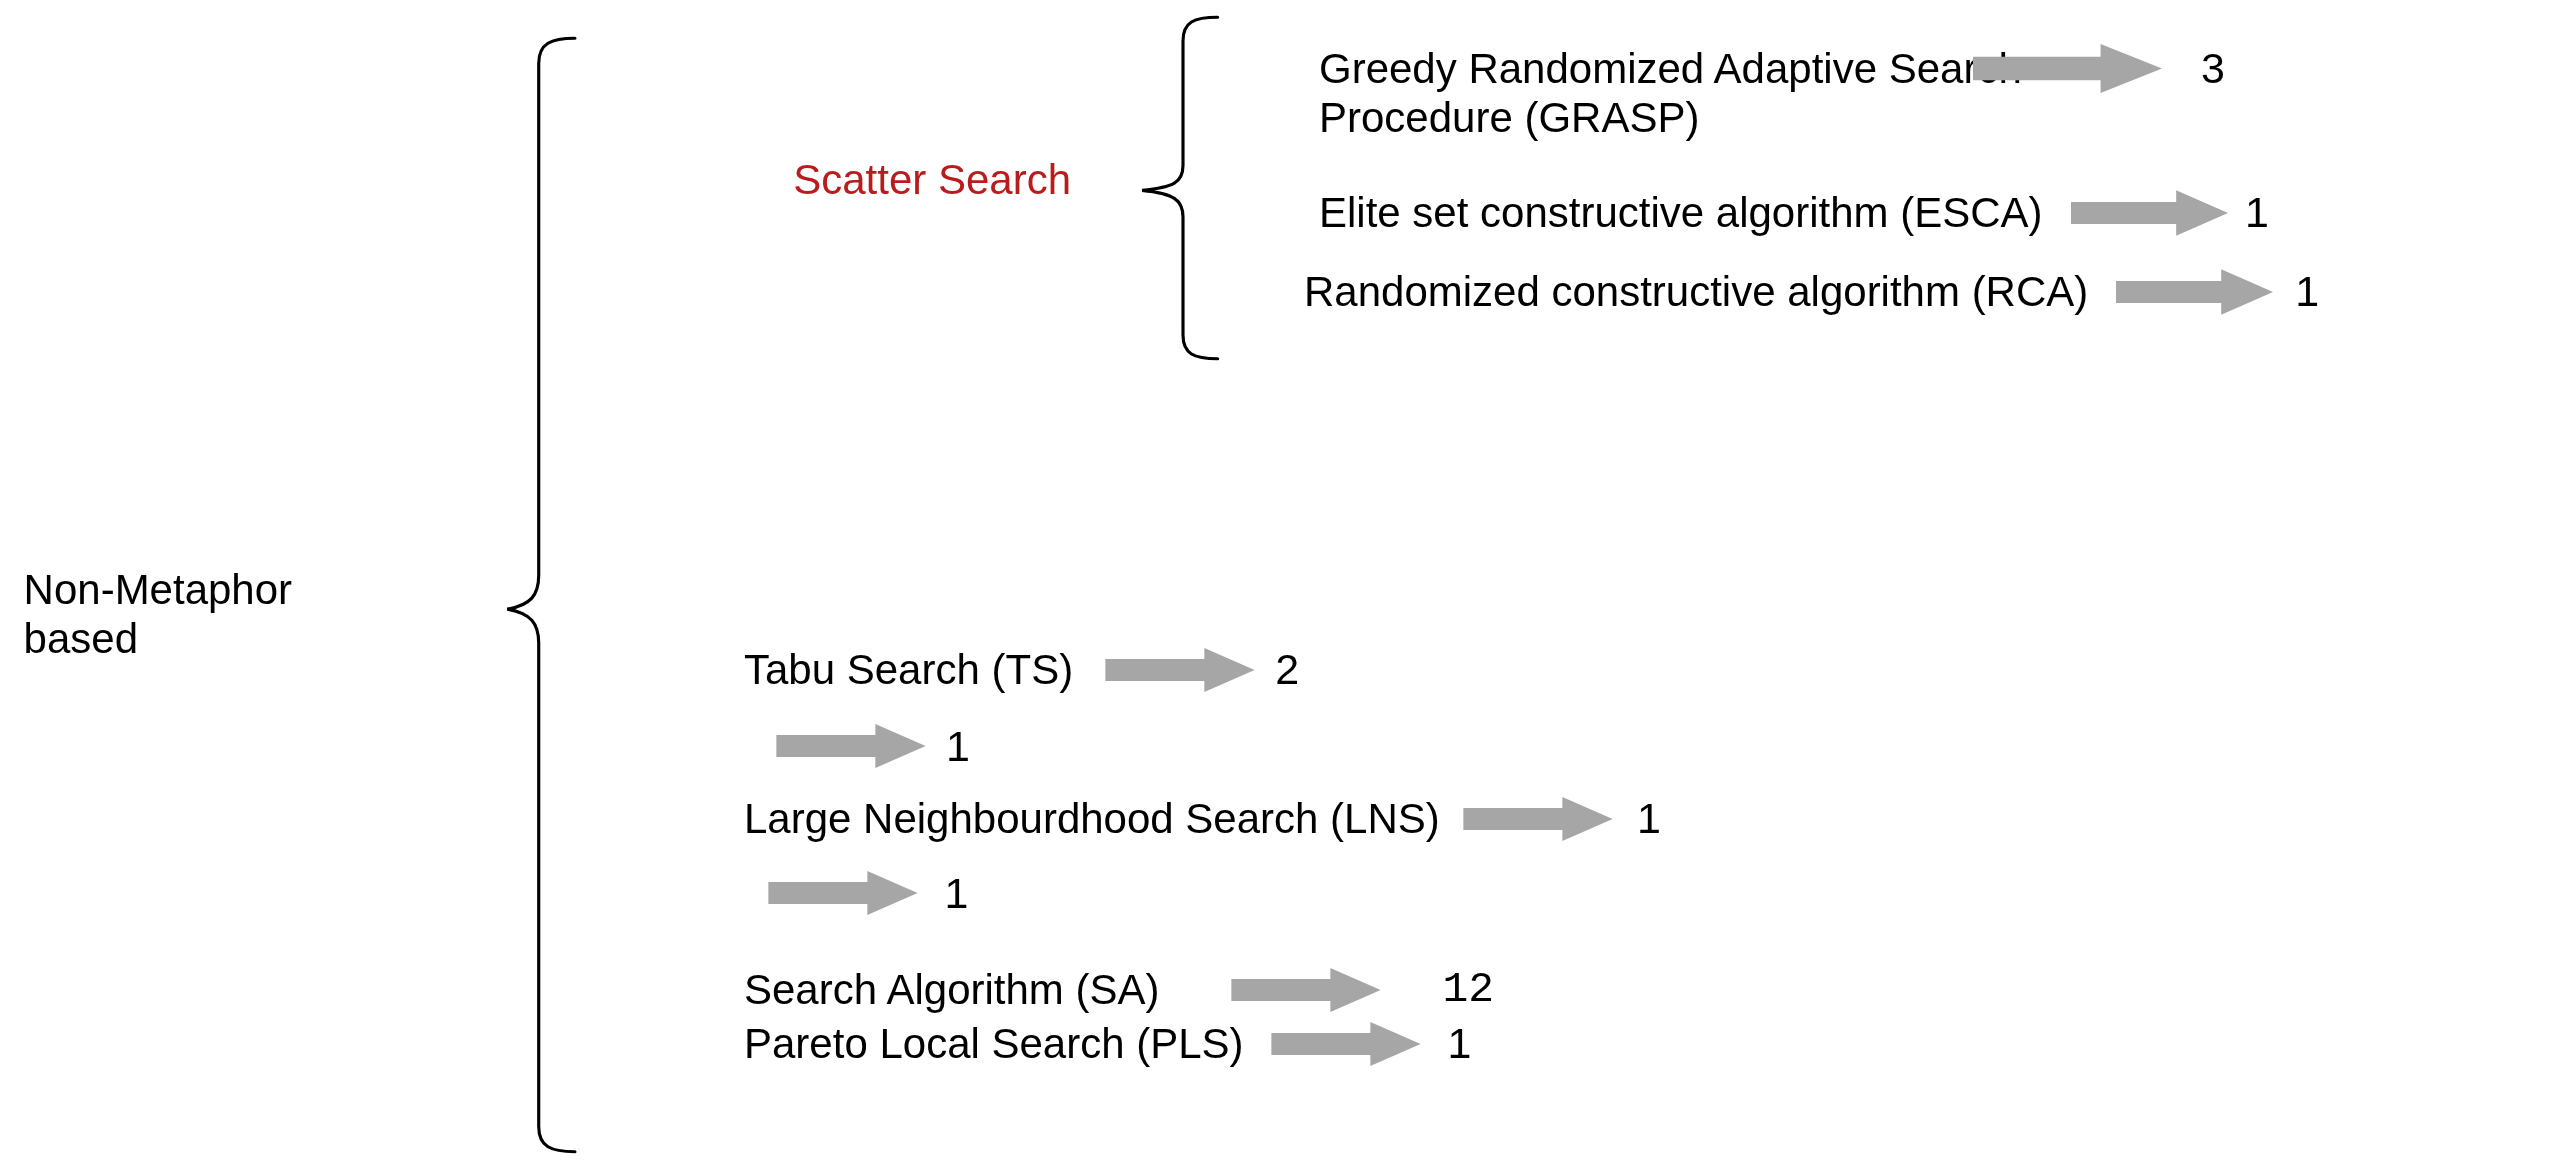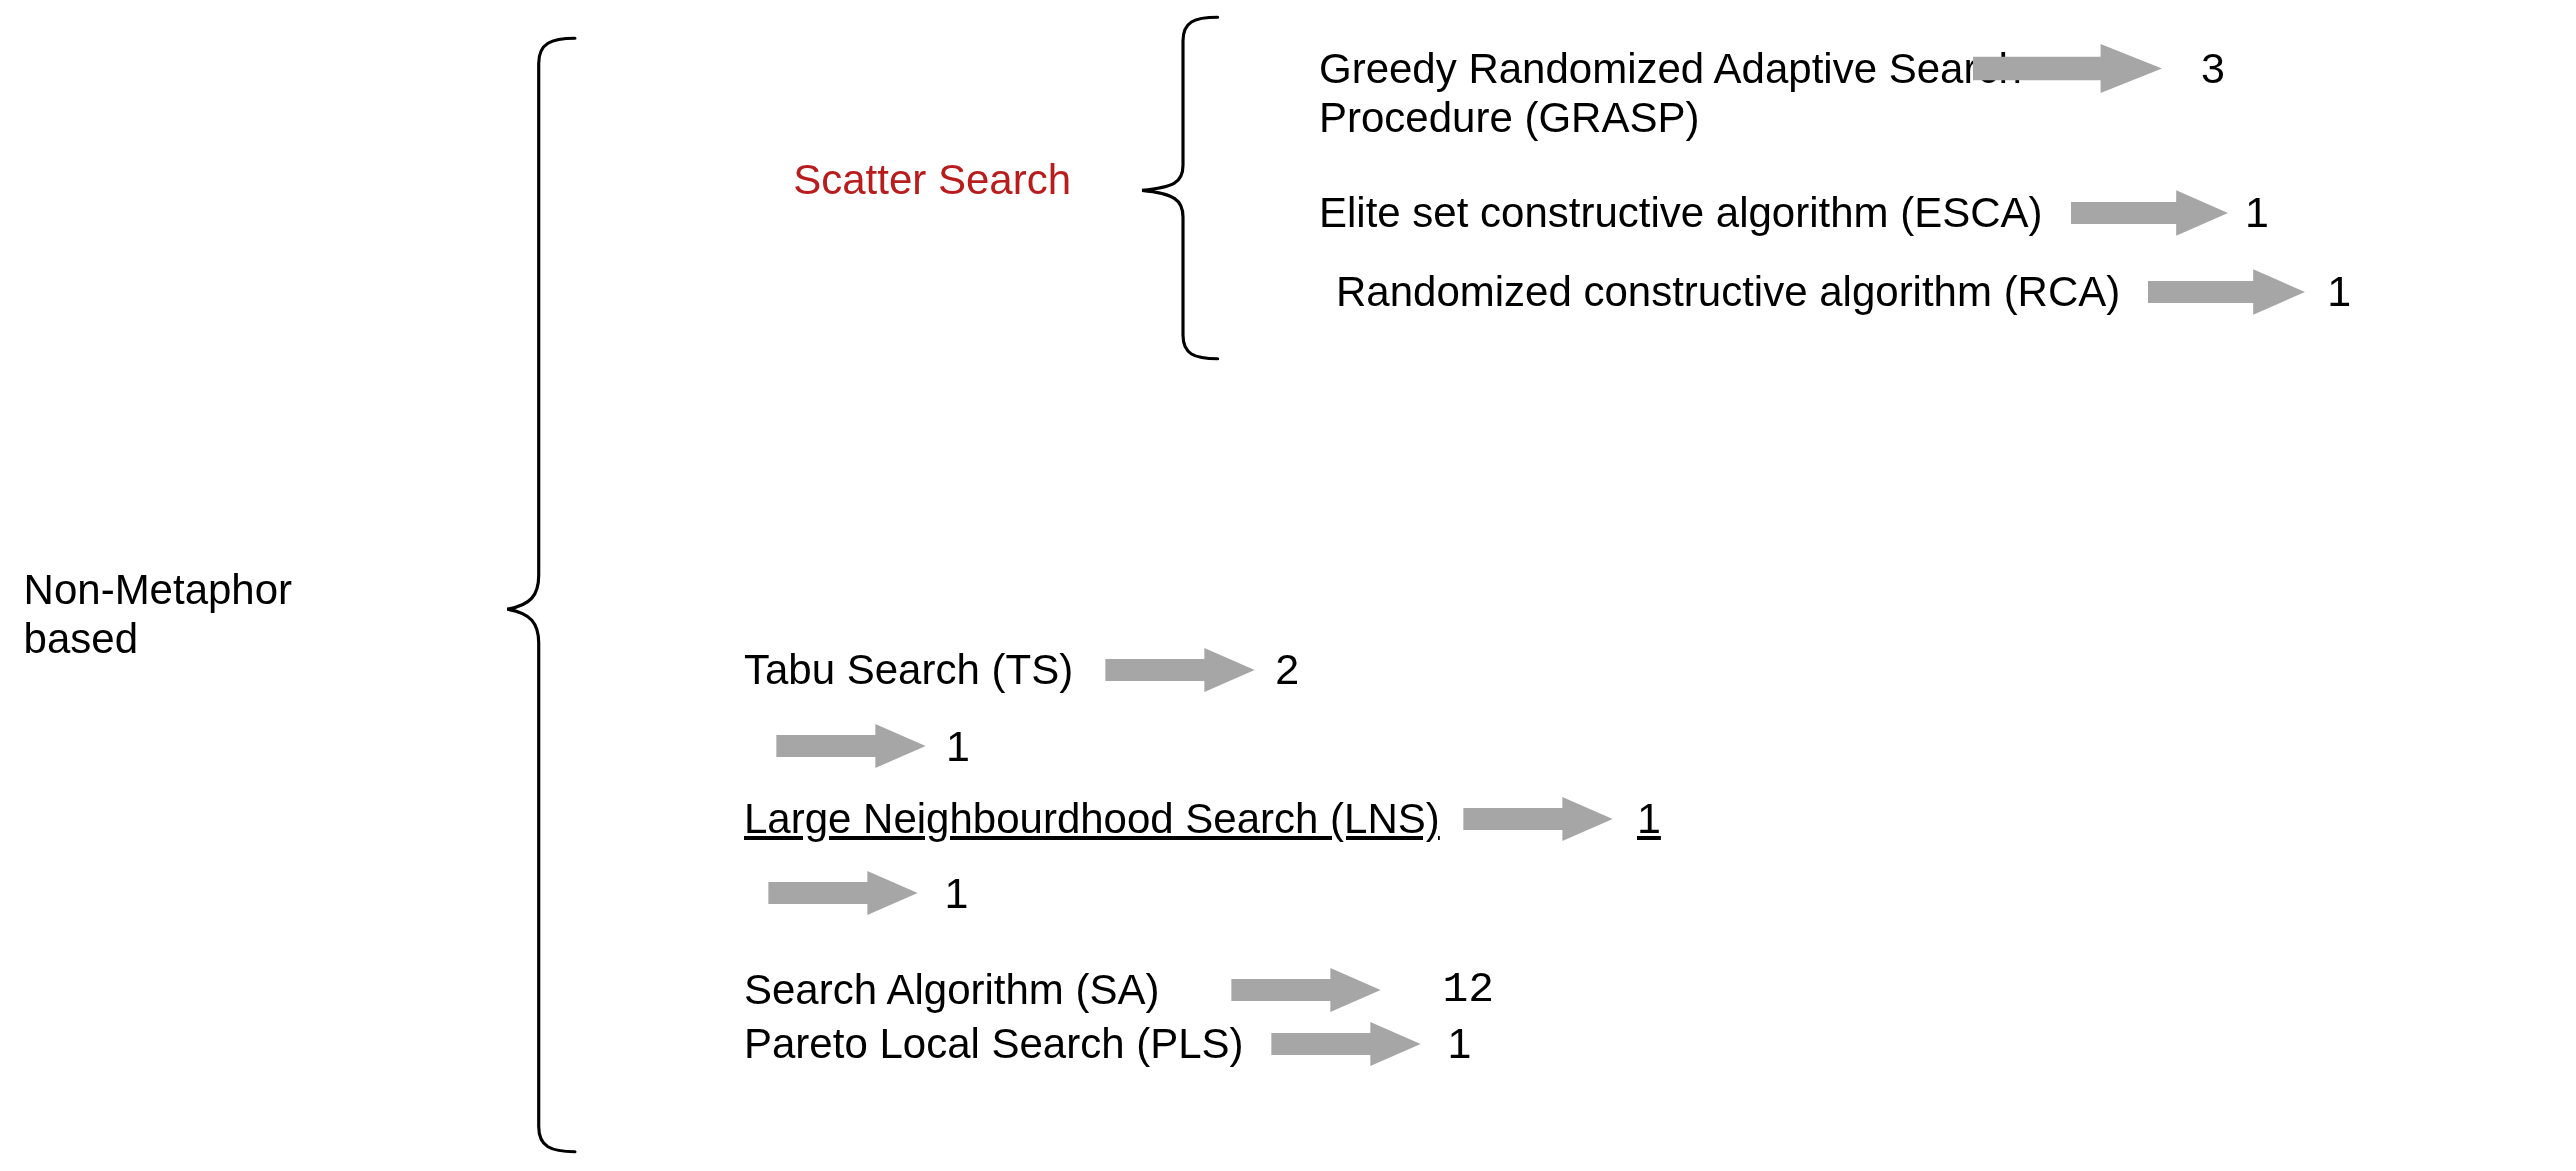--- a/index.html
+++ b/index.html
@@ -105,21 +105,21 @@
   </div>
 
   <div class="leaf-row" style="left:1319px; top:189px;">
     <div class="leaf-text">Elite set constructive algorithm (ESCA)</div>
     <svg class="arrow" width="157" height="46" viewBox="0 0 200 58" style="margin-left:28px;">
       <path d="M 0 15 L 134 15 L 134 0 L 200 29 L 134 58 L 134 43 L 0 43 Z" fill="#A6A6A6"></path>
     </svg>
     <div class="count" style="margin-left:17.3px;">1</div>
   </div>
 
-  <div class="leaf-row" style="left:1336px; top:268px;">
+  <div class="leaf-row" style="left:1304px; top:268px;">
     <div class="leaf-text">Randomized constructive algorithm (RCA)</div>
     <svg class="arrow" width="157" height="46" viewBox="0 0 200 58" style="margin-left:28px;">
       <path d="M 0 15 L 134 15 L 134 0 L 200 29 L 134 58 L 134 43 L 0 43 Z" fill="#A6A6A6"></path>
     </svg>
     <div class="count" style="margin-left:22px;">1</div>
   </div>
 
   <div class="leaf-row" style="left:744px; top:646px;">
     <div class="leaf-text">Tabu Search (TS)</div>
     <svg class="arrow" width="150" height="44" viewBox="0 0 190 56" style="margin-left:31.5px;">
@@ -128,21 +128,21 @@
     <div class="count" style="margin-left:20.5px;">2</div>
   </div>
 
   <div class="leaf-row" style="left:744px; top:724px;">
     <svg class="arrow" width="150" height="44" viewBox="0 0 190 56" style="margin-left:31.5px;">
       <path d="M 0 14 L 126 14 L 126 0 L 190 28 L 126 56 L 126 42 L 0 42 Z" fill="#A6A6A6"></path>
     </svg>
     <div class="count" style="margin-left:20.5px;">1</div>
   </div>
 
-  <div class="leaf-row" style="left:744px; top:795px;text-decoration:underline;">
+  <div class="leaf-row" style="left:744px; top:795px;">
     <div class="leaf-text">Large Neighbourdhood Search (LNS)</div>
     <svg class="arrow" width="150" height="44" viewBox="0 0 190 56" style="margin-left:23.6px;">
       <path d="M 0 14 L 126 14 L 126 0 L 190 28 L 126 56 L 126 42 L 0 42 Z" fill="#A6A6A6"></path>
     </svg>
     <div class="count" style="margin-left:23.6px;">1</div>
   </div>
 
   <div class="leaf-row" style="left:744px; top:871px;">
     <svg class="arrow" width="150" height="44" viewBox="0 0 190 56" style="margin-left:23.6px;">
       <path d="M 0 14 L 126 14 L 126 0 L 190 28 L 126 56 L 126 42 L 0 42 Z" fill="#A6A6A6"></path>

